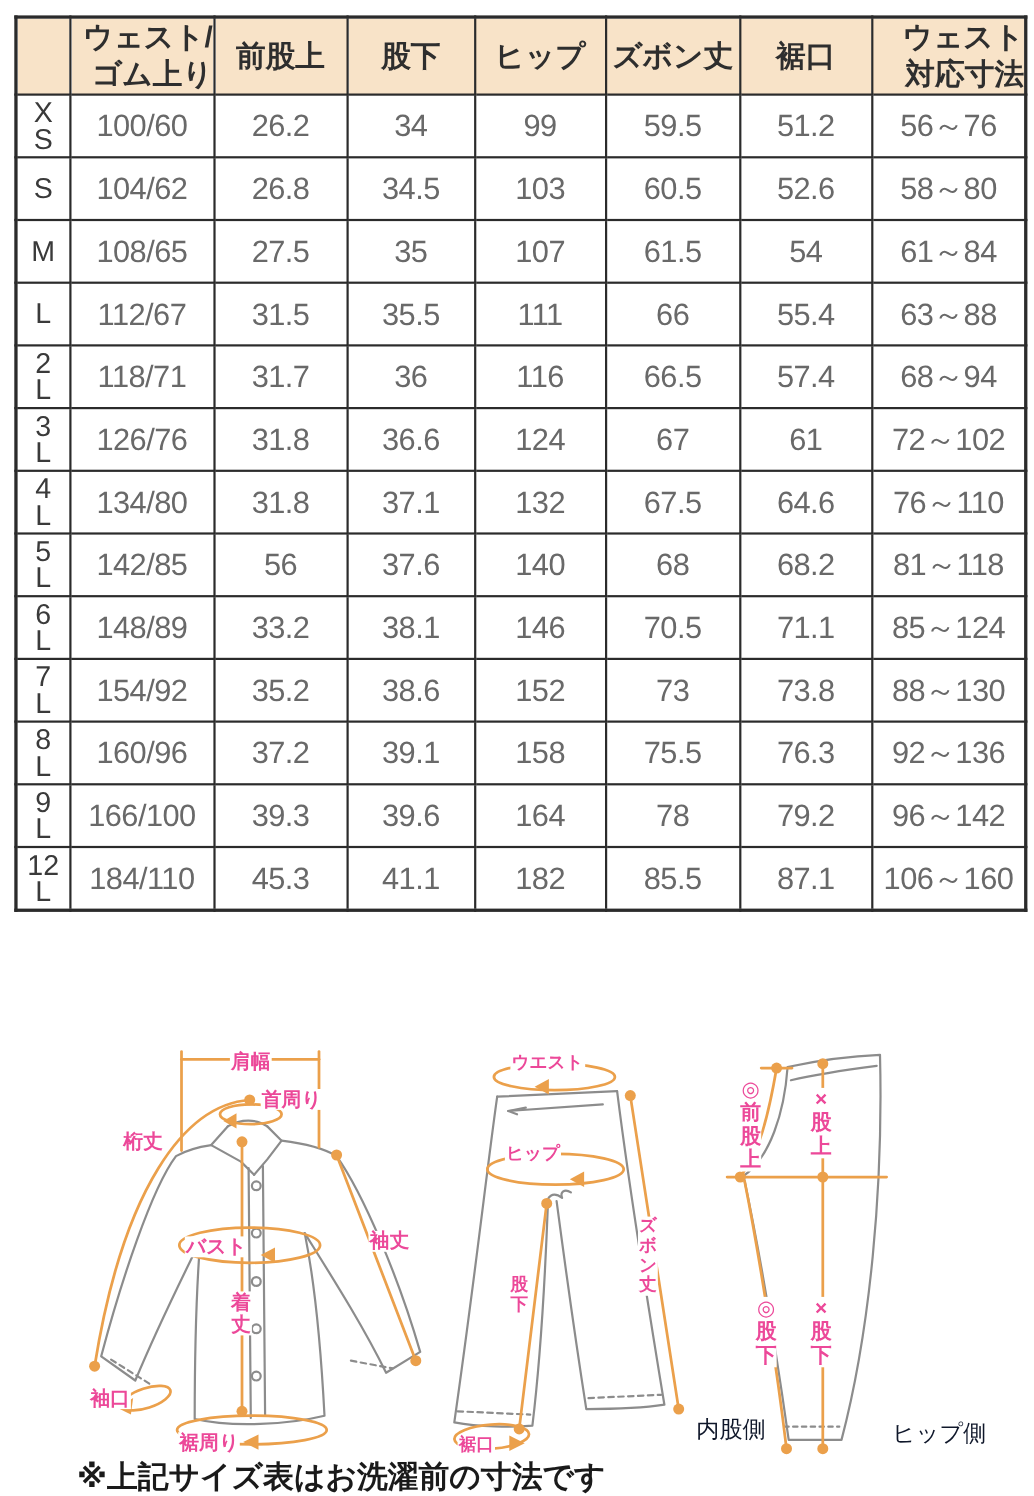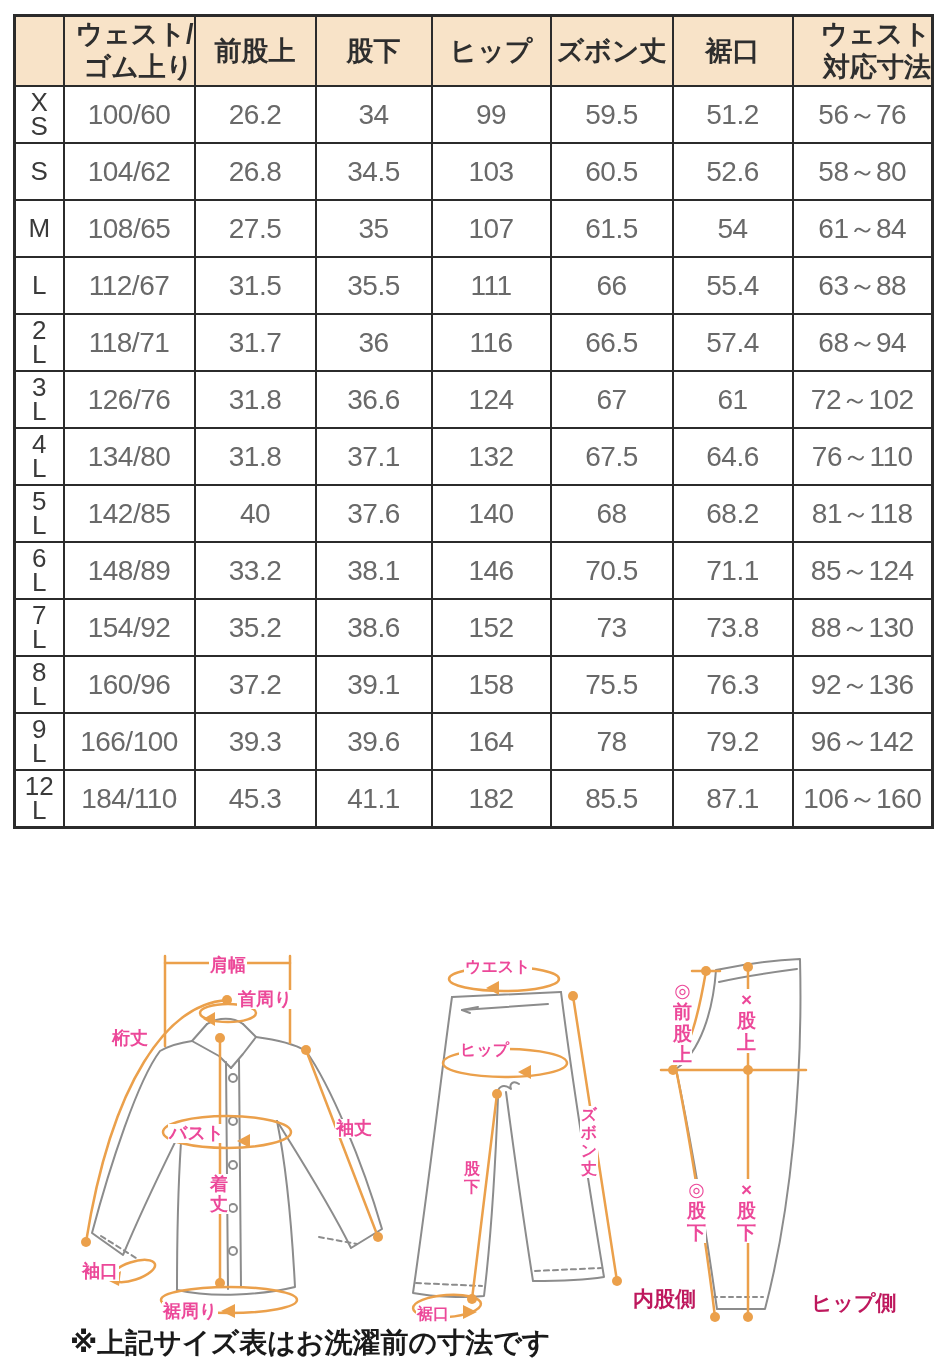--- a/index.html
+++ b/index.html
@@ -34,21 +34,21 @@
     white-space:nowrap;line-height:1.05;padding:0 1px;
   }
   .f18{font-size:18px;}
   .f16{font-size:16px;}
   .f17{font-size:19px;}
   .vlabel{
     white-space:normal;word-break:break-all;text-align:center;line-height:1.12;
     padding:0;
   }
   .graylabel{
-    position:absolute;font-weight:bold;color:#be185d;font-size:21px;
+    position:absolute;font-weight:normal;color:#0f172a;font-size:21px;
     white-space:nowrap;background:#fff;
   }
   
   .note{
     position:absolute;left:70px;top:1324px;
     font-size:28px;font-weight:bold;color:#1a1a1a;white-space:nowrap;
   }
 </style>
 </head>
 <body>
@@ -143,21 +143,21 @@
         <td>31.8</td>
         <td>37.1</td>
         <td>132</td>
         <td>67.5</td>
         <td>64.6</td>
         <td>76～110</td>
       </tr>
       <tr>
         <td class="size-cell">5<br>L</td>
         <td>142/85</td>
-        <td>40</td>
+        <td>56</td>
         <td>37.6</td>
         <td>140</td>
         <td>68</td>
         <td>68.2</td>
         <td>81～118</td>
       </tr>
       <tr>
         <td class="size-cell">6<br>L</td>
         <td>148/89</td>
         <td>33.2</td>

